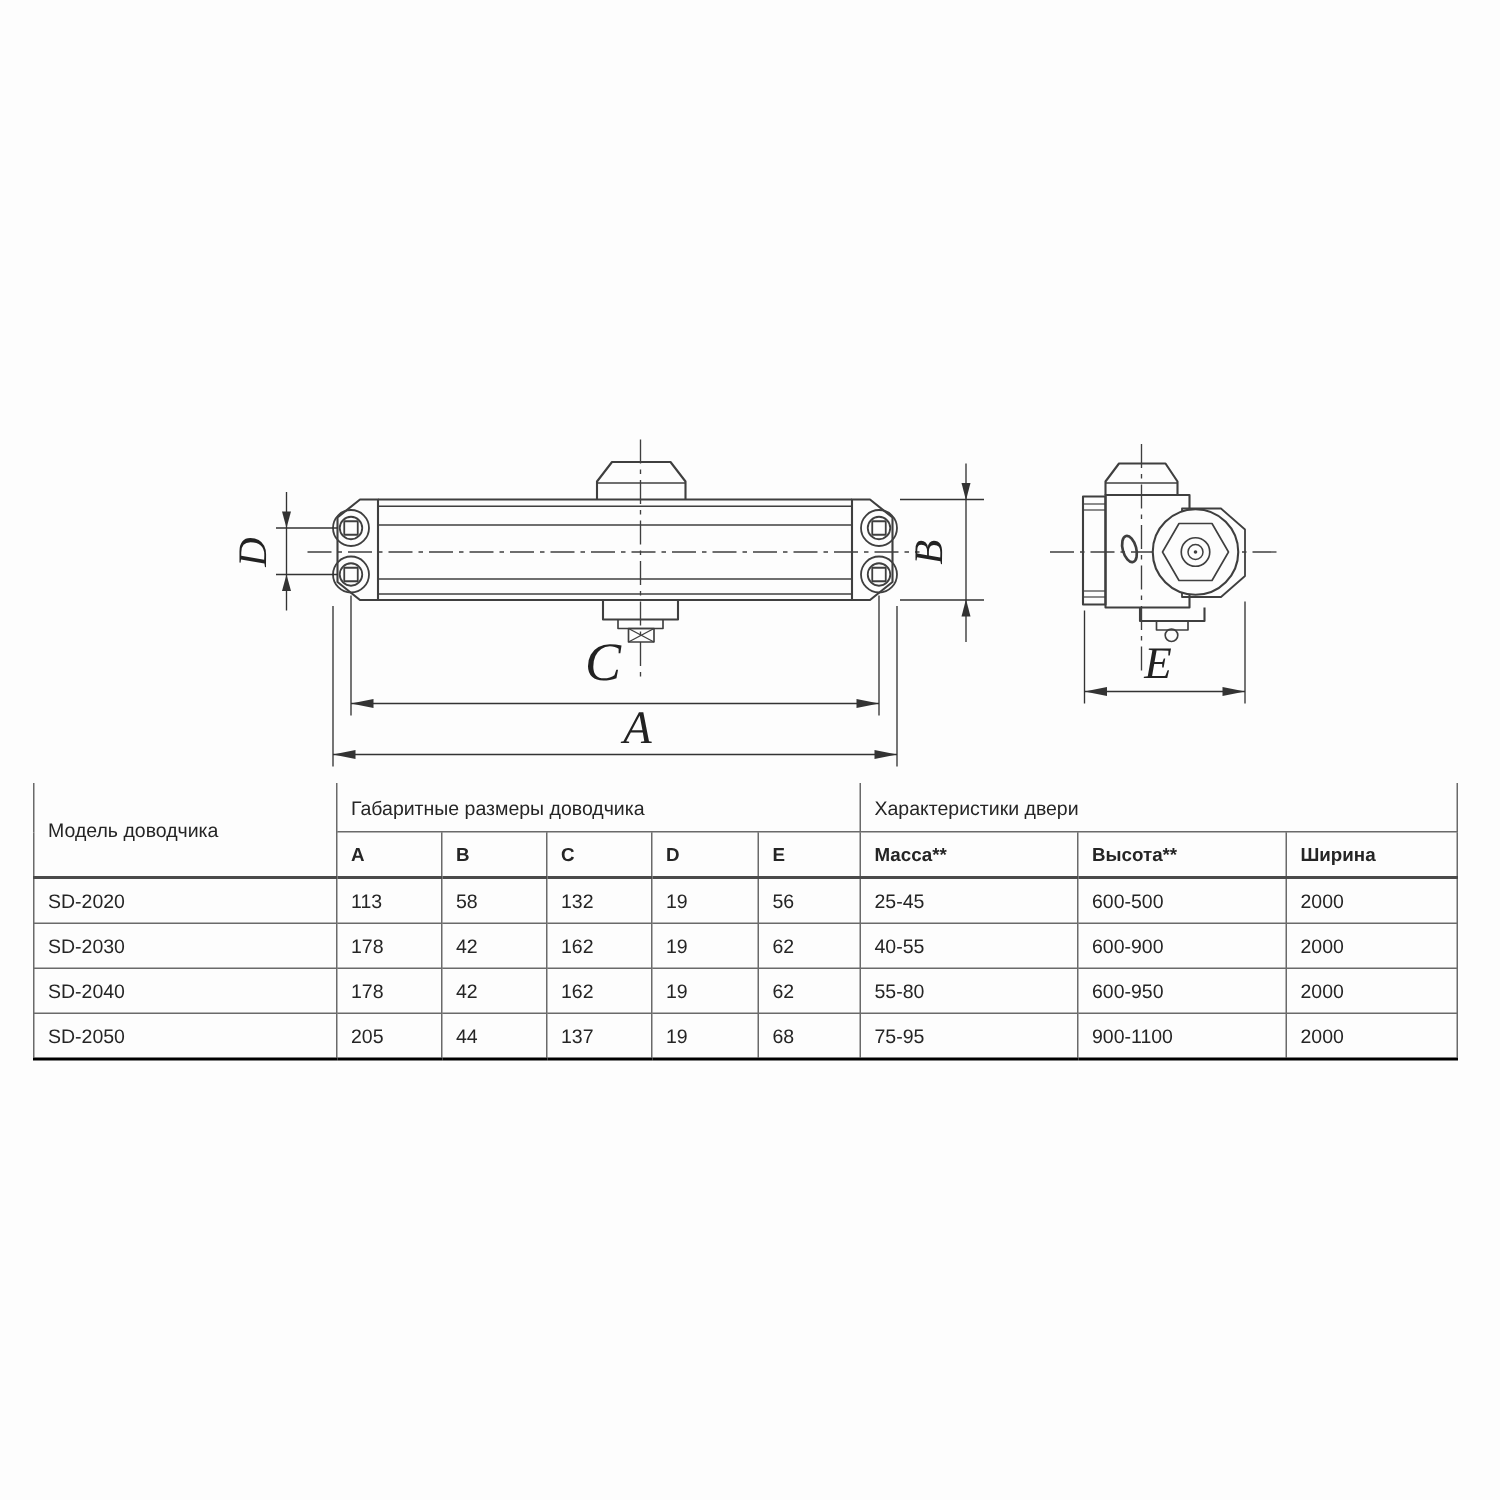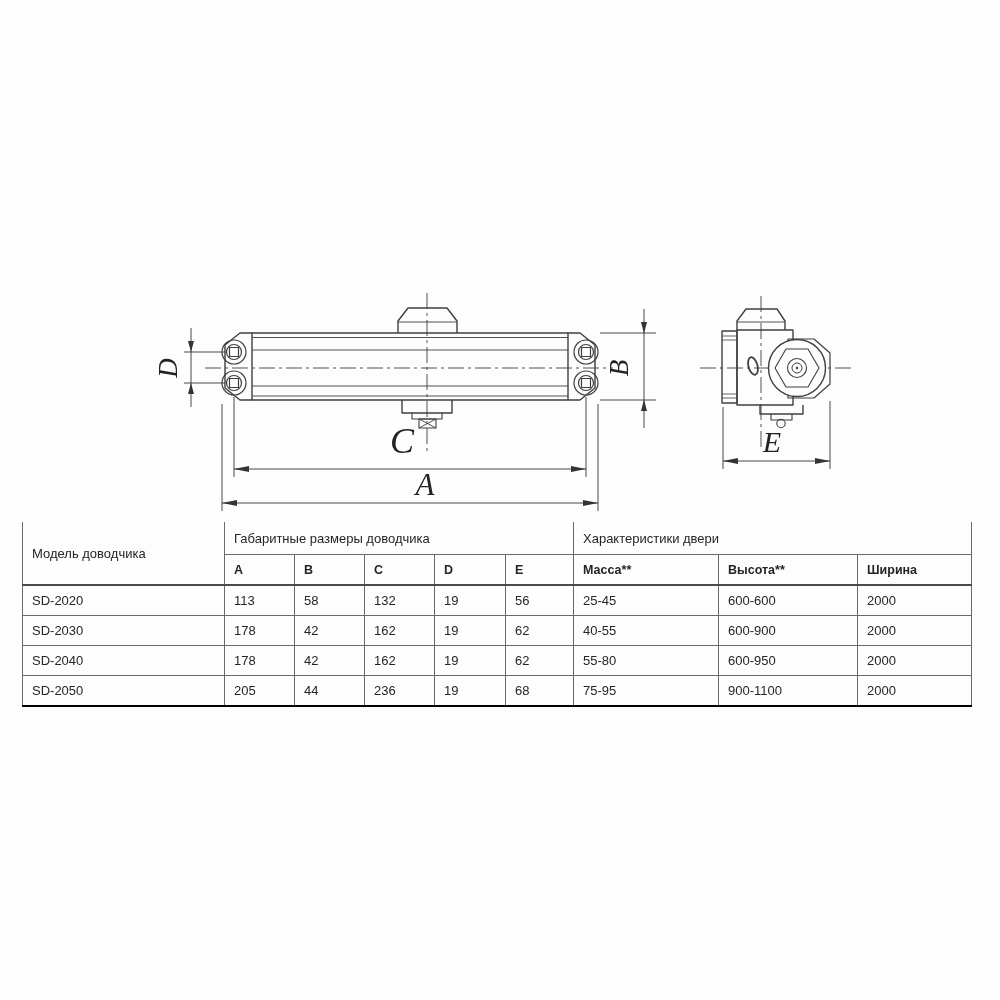--- a/index.html
+++ b/index.html
@@ -241,21 +241,21 @@
         <td>Ширина</td>
       </tr>
       <tr class="data-row">
         <td>SD-2020</td>
         <td>113</td>
         <td>58</td>
         <td>132</td>
         <td>19</td>
         <td>56</td>
         <td>25-45</td>
-        <td>600-600</td>
+        <td>600-500</td>
         <td>2000</td>
       </tr>
       <tr class="data-row">
         <td>SD-2030</td>
         <td>178</td>
         <td>42</td>
         <td>162</td>
         <td>19</td>
         <td>62</td>
         <td>40-55</td>
@@ -270,21 +270,21 @@
         <td>19</td>
         <td>62</td>
         <td>55-80</td>
         <td>600-950</td>
         <td>2000</td>
       </tr>
       <tr class="data-row">
         <td>SD-2050</td>
         <td>205</td>
         <td>44</td>
-        <td>236</td>
+        <td>137</td>
         <td>19</td>
         <td>68</td>
         <td>75-95</td>
         <td>900-1100</td>
         <td>2000</td>
       </tr>
     </tbody>
       </table>
   </div>
 </div>

